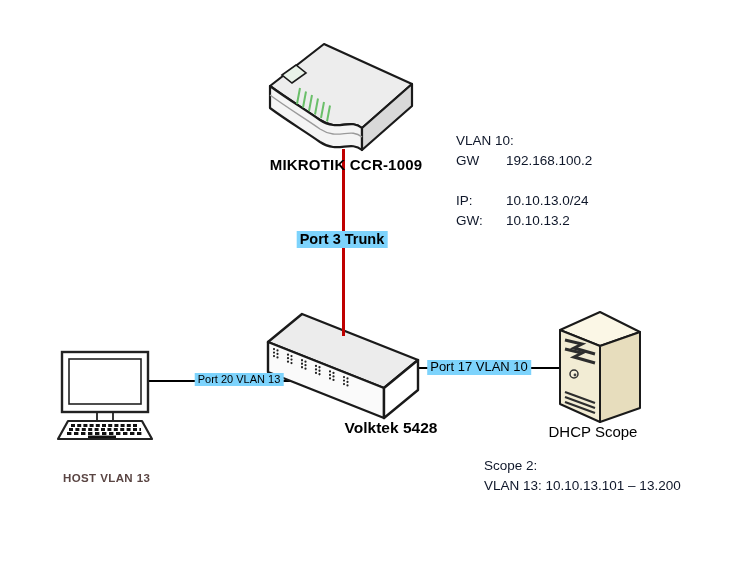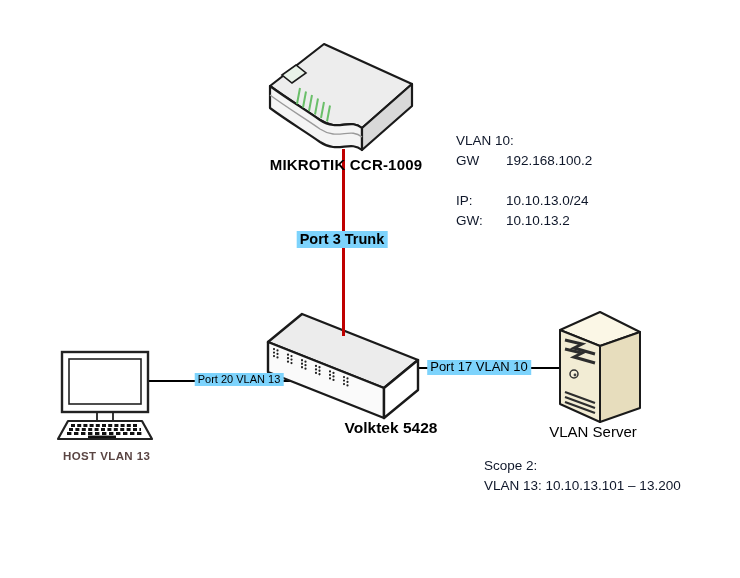--- a/index.html
+++ b/index.html
@@ -77,23 +77,23 @@
   </svg>
 
   <div class="vline" style="left:342px; top:149px; height:187px;"></div>
 
   <div class="lbl bold" style="left:346px; top:156px; font-size:15px; letter-spacing:0.2px;">MIKROTIK CCR-1009</div>
 
   <div class="lbl bold whitebg" style="left:342px; top:231px; font-size:14.5px;">Port 3 Trunk</div>
 
   <div class="lbl bold" style="left:347px; top:419px; font-size:15.5px;margin-left:44px;">Volktek 5428</div>
 
-  <div class="lbl" style="left:593px; top:423px; font-size:15px;">VLAN Server</div>
+  <div class="lbl" style="left:593px; top:423px; font-size:15px;">DHCP Scope</div>
 
-  <div class="hostlbl" style="left:63px; top:450px;">HOST VLAN 13</div>
+  <div class="hostlbl" style="left:63px; top:472px;">HOST VLAN 13</div>
 
   <div class="lbl whitebg" style="left:239px; top:373px; font-size:11px;">Port 20 VLAN 13</div>
 
   <div class="lbl whitebg" style="left:479px; top:360px; font-size:13px;">Port 17 VLAN 10</div>
 
   <div class="textblock" style="left:456px; top:131px;">
     <div class="tline">VLAN 10:</div>
     <div class="tline">
       <span class="k">GW</span><span>192.168.100.2</span>
     </div>

